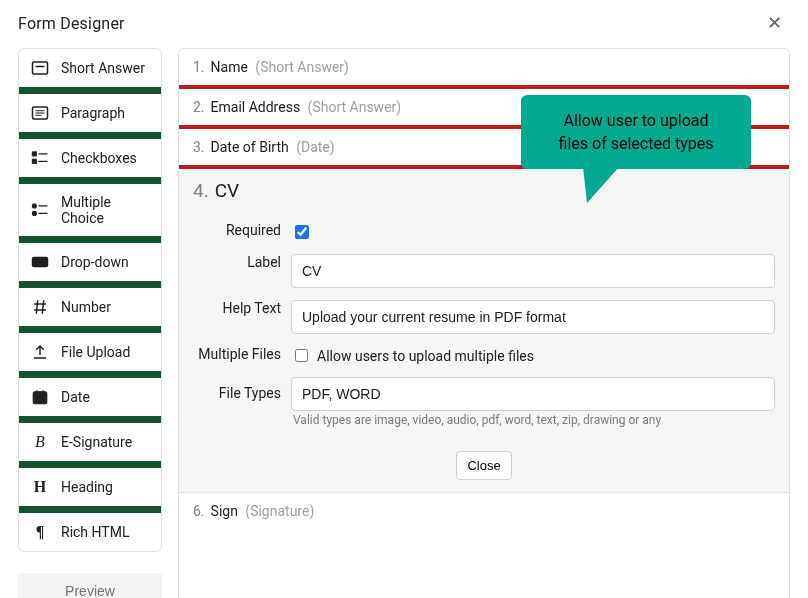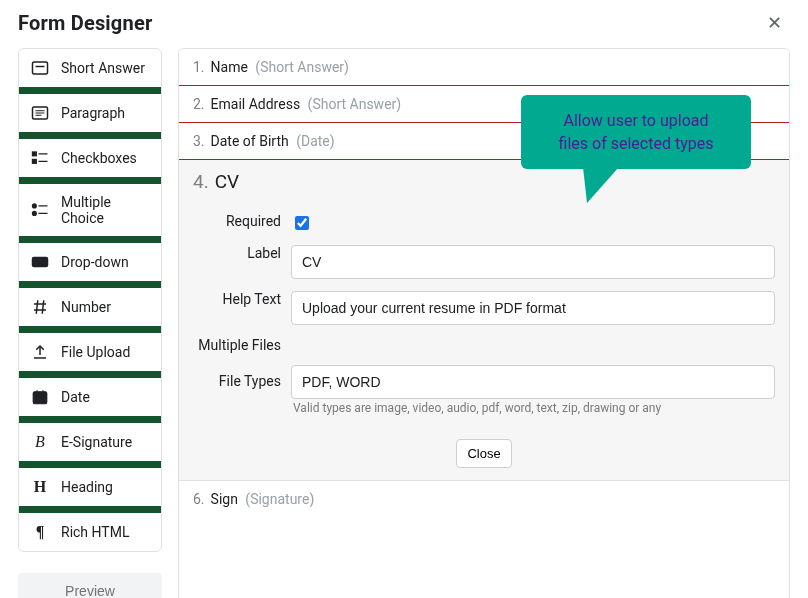--- a/index.html
+++ b/index.html
@@ -10,21 +10,21 @@
       color: #202124;
       background: #fff;
     }
     .outer { width: 808px; height: 598px; overflow: hidden; position: relative; }
     .header {
       display: flex;
       justify-content: space-between;
       align-items: center;
       padding: 10px 20px 12px 18px;
     }
-    .title { font-size: 20px; font-weight: 700; letter-spacing: 0.2px; text-align: right; }
+    .title { font-size: 16px; font-weight: 400; letter-spacing: 0.2px; text-align: right; }
     .close-x {
       font-size: 18px;
       color: #5f6368;
       cursor: pointer;
       padding: 4px 6px;
       line-height: 1;
     }
     .body { display: flex; padding: 0 18px 0 18px; gap: 16px; }
 
     
@@ -63,21 +63,21 @@
     
     .main {
       flex: 1;
       border: 1px solid #e0e0e0;
       border-radius: 6px;
       overflow: hidden;
       position: relative;
     }
     .field-row {
       padding: 10px 14px;
-      border-bottom: 1px solid #b91c1c;
+      border-bottom: 4px solid #b91c1c;
       font-size: 14px;
       cursor: pointer;
       background: #fff;
     }
     .field-row .num { color: #808080; margin-right: 6px; }
     .field-row .fname { color: #202124; }
     .field-row .ftype { color: #9aa0a6; margin-left: 4px; }
 
     
     .field-open {
@@ -134,21 +134,21 @@
 
     
     .tooltip-wrap {
       position: absolute;
       top: 46px;
       right: 38px;
       z-index: 5;
     }
     .tooltip-body {
       background: #00a98f;
-      color: #4c1d95;
+      color: #000000;
       padding: 14px 22px;
       border-radius: 6px;
       font-size: 16px;
       line-height: 1.45;
       text-align: center;
       width: 230px;
     }
     .tooltip-tail {
       position: absolute;
       bottom: -34px;
@@ -328,20 +328,26 @@
 
           <div class="form-row">
             <div class="lbl">Help Text</div>
             <div class="ctrl">
               <input type="text" class="txt" value="Upload your current resume in PDF format" style="">
             </div>
           </div>
 
           <div class="form-row">
             <div class="lbl">Multiple Files</div>
+            <div class="ctrl">
+              <div class="allow-multi-wrap">
+                <input type="checkbox" style="">
+                <span>Allow users to upload multiple files</span>
+              </div>
+            </div>
           </div>
 
           <div class="form-row" style="align-items: flex-start;">
             <div class="lbl" style="padding-top: 8px;">File Types</div>
             <div class="ctrl">
               <input type="text" class="txt" value="PDF, WORD" style="">
               <div class="hint">Valid types are image, video, audio, pdf, word, text, zip, drawing or any</div>
             </div>
           </div>
         </div>

